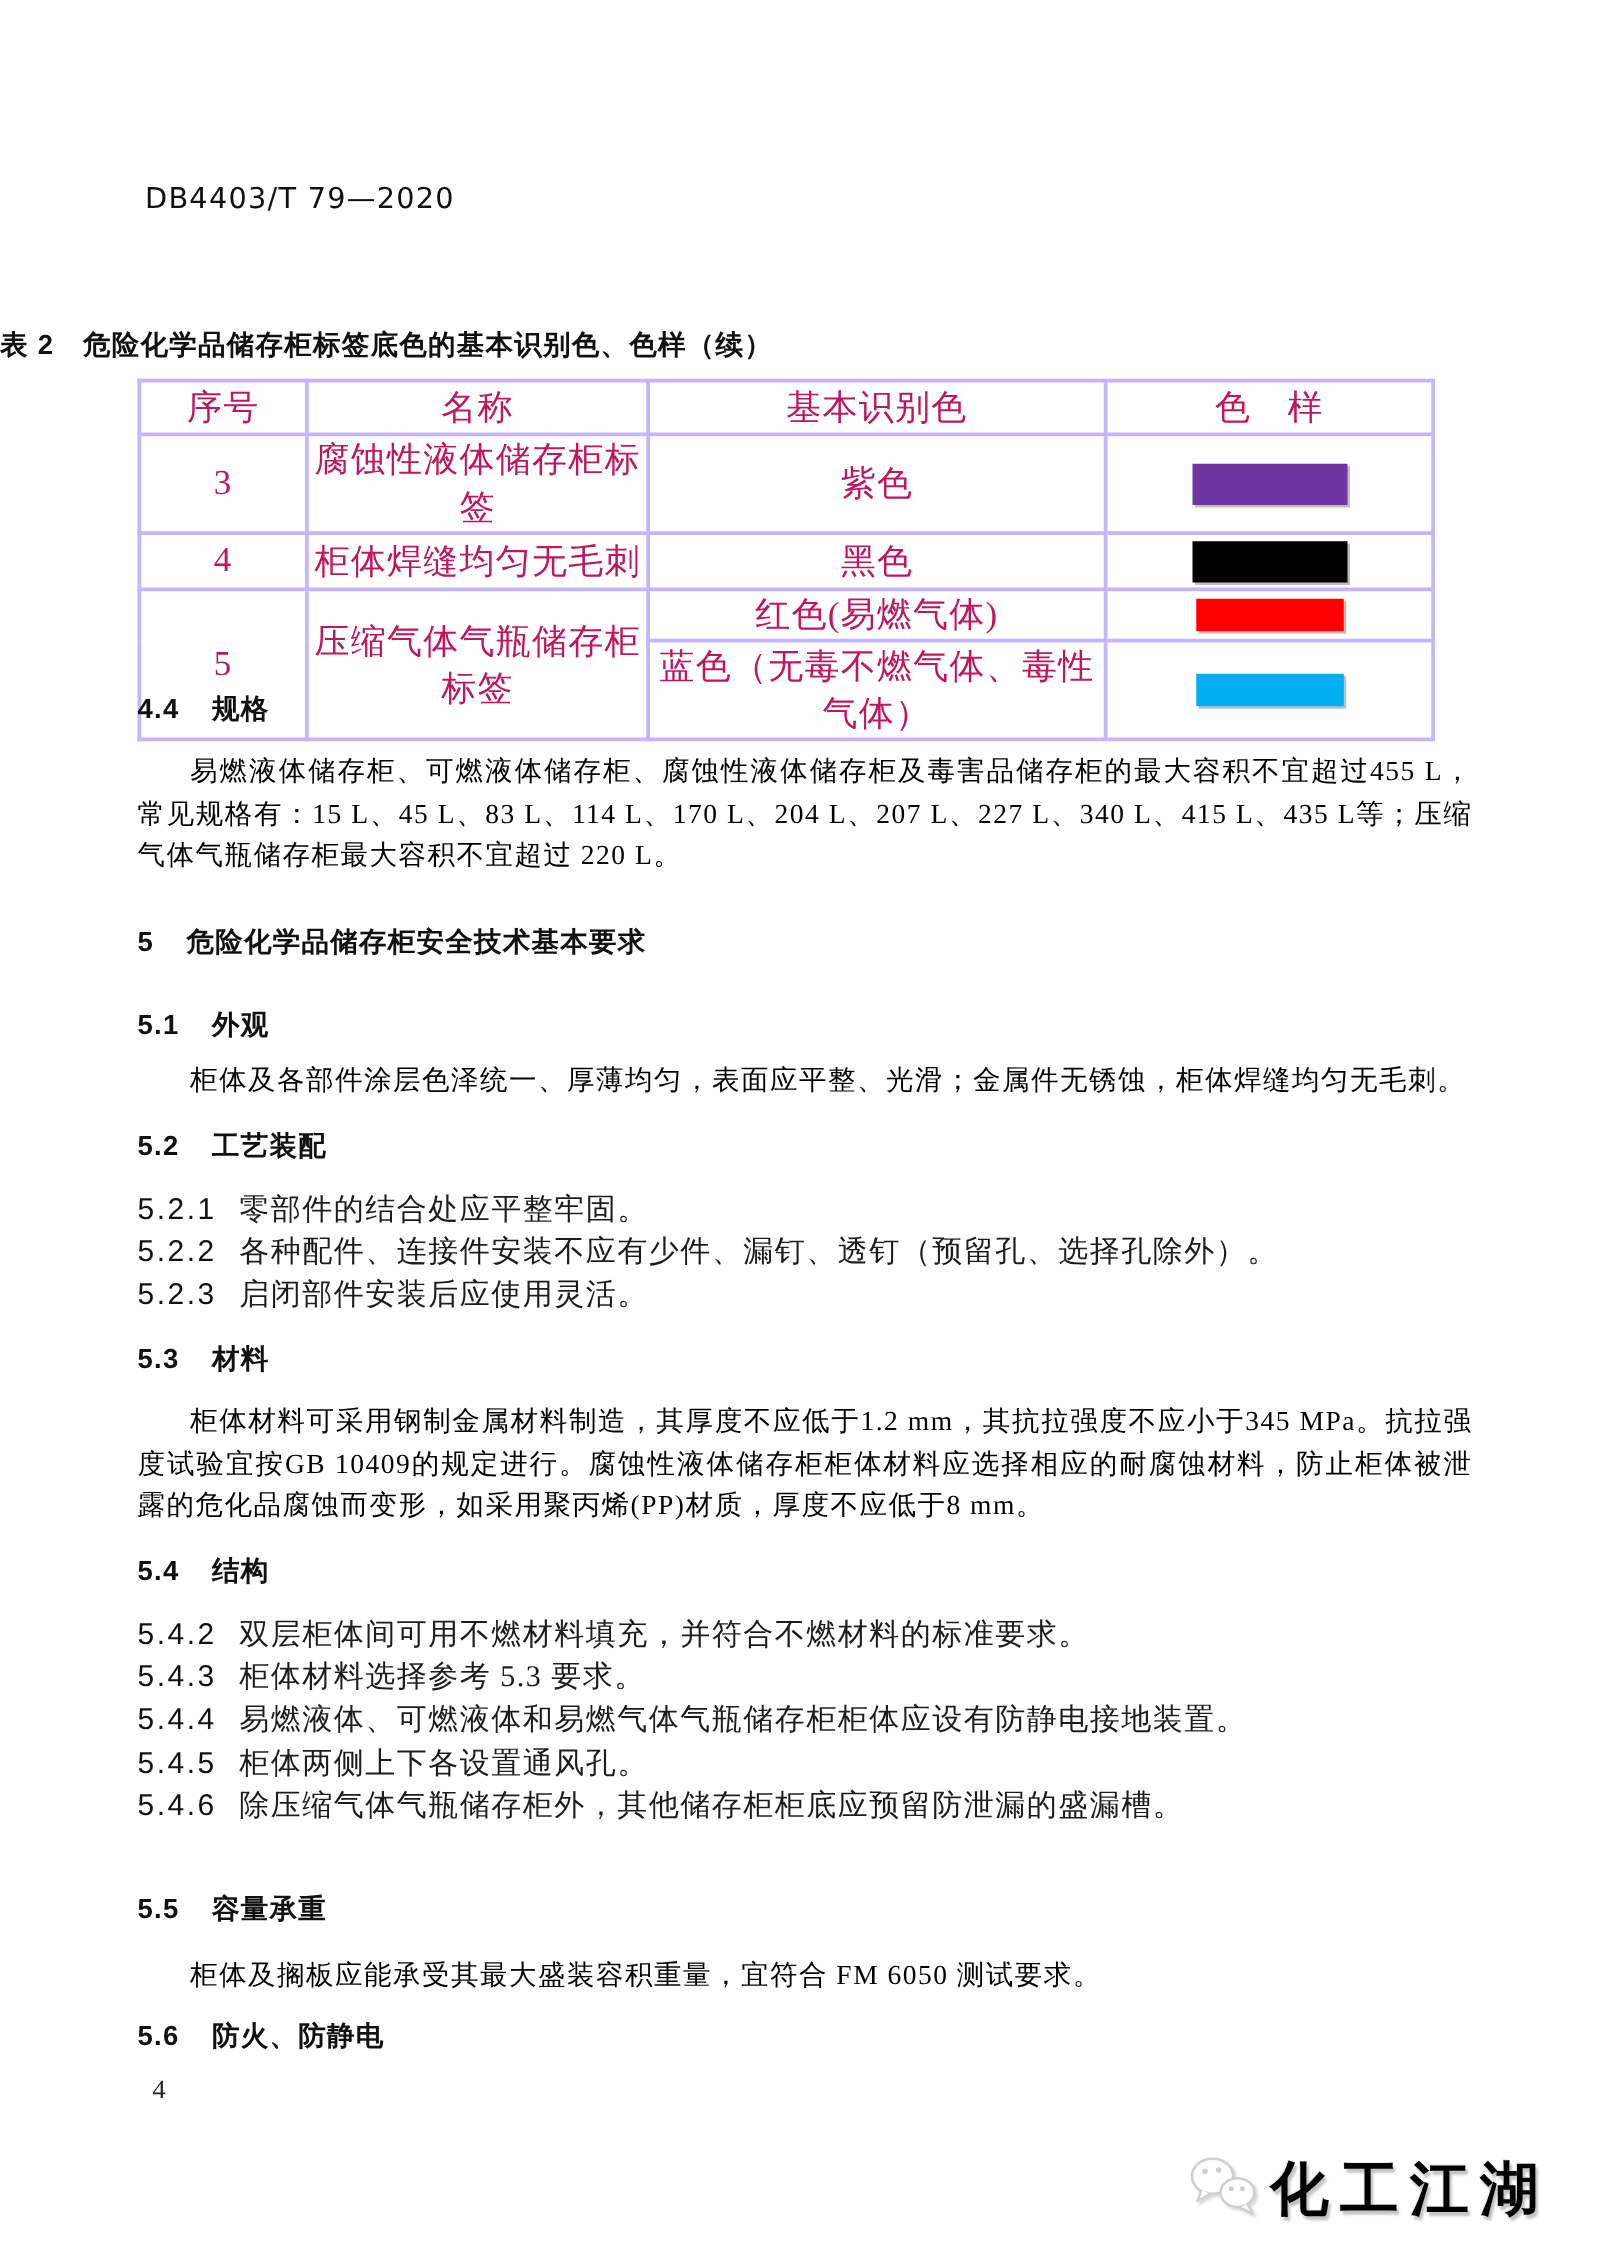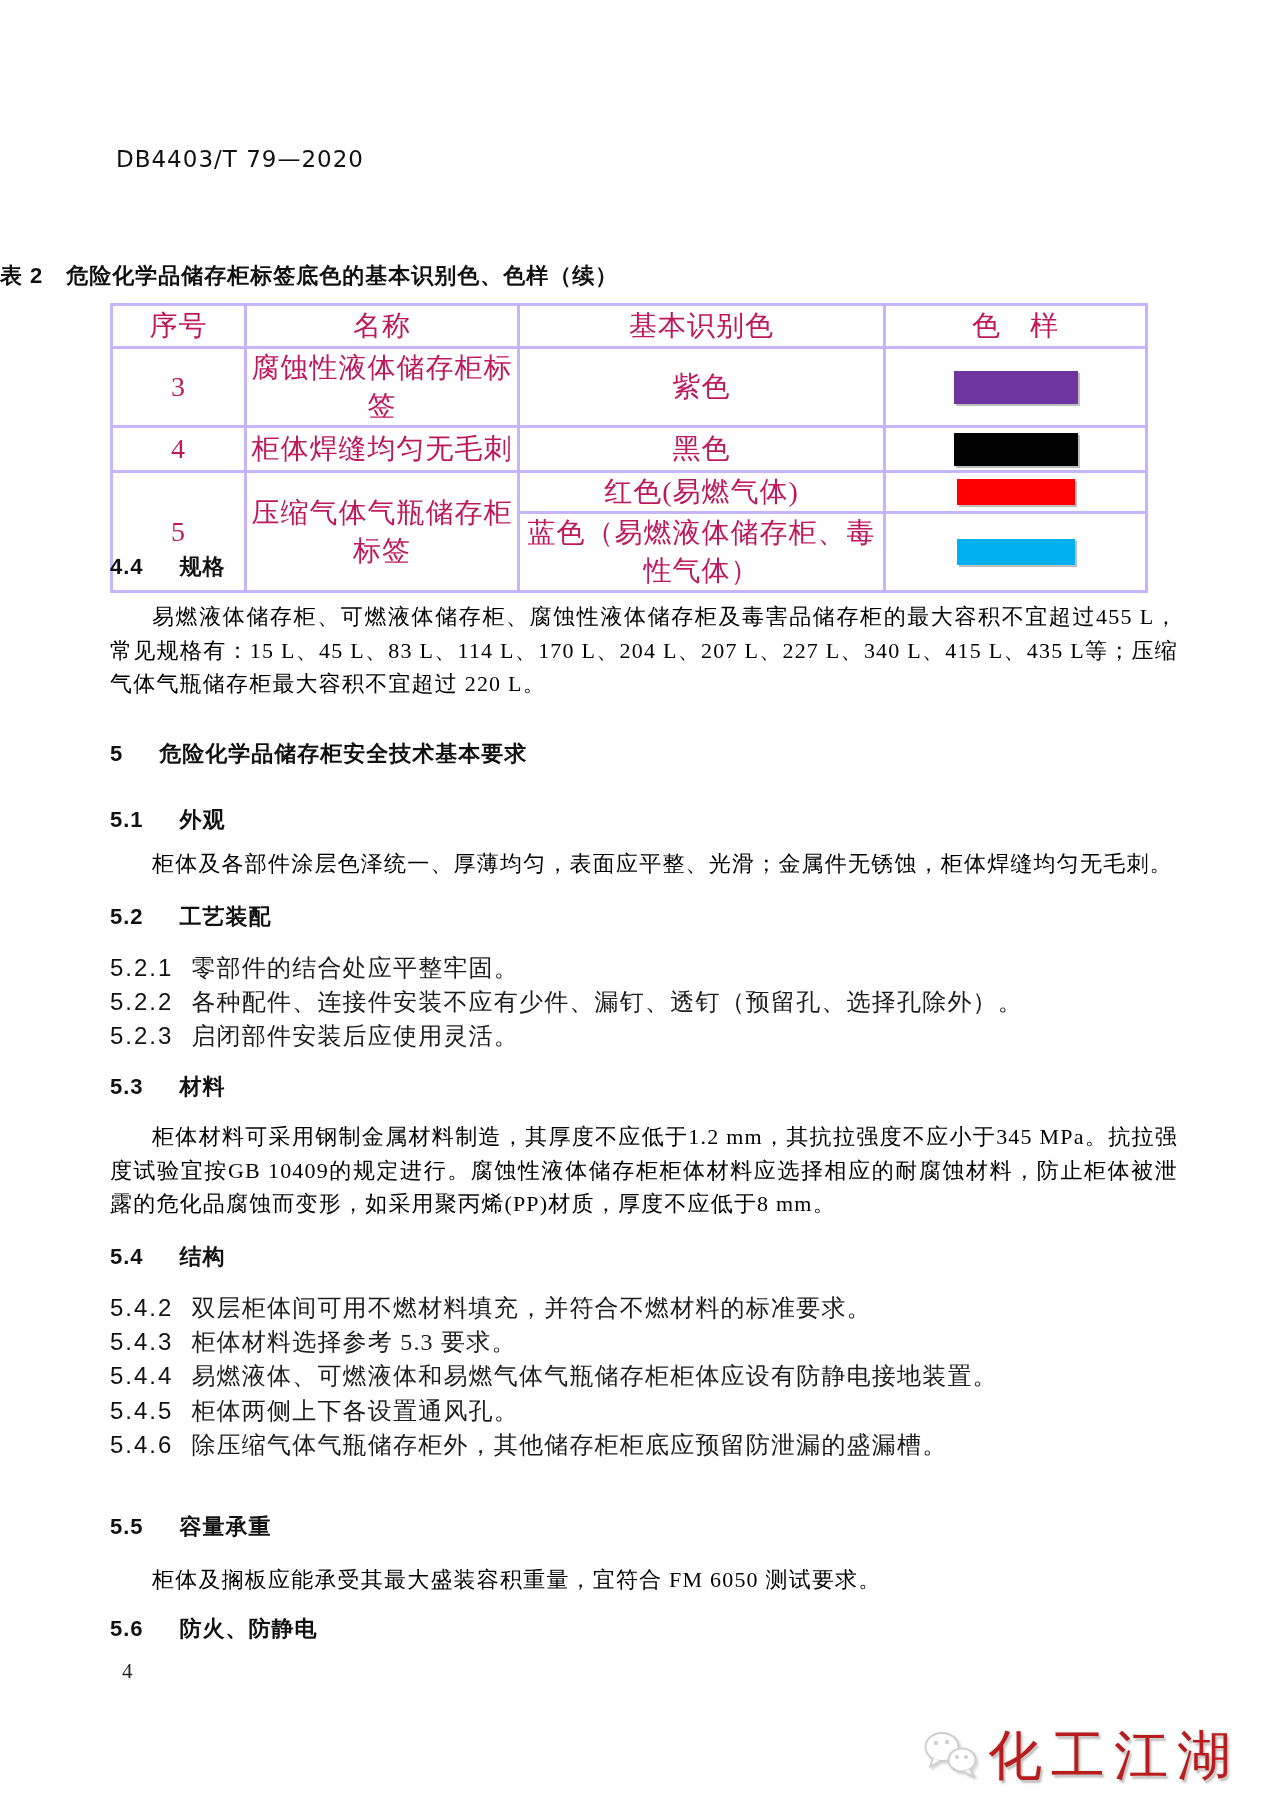--- a/index.html
+++ b/index.html
@@ -62,21 +62,21 @@
     position:absolute;
     left:110px;
     width:1068px;
     font-family:"Liberation Sans","DejaVu Sans",sans-serif;
     font-weight:bold;
     font-size:22px;
     letter-spacing:1px;
     color:#111;
     white-space:nowrap;
   }
-  .sec-heading .num{display:inline-block;margin-right:36px;font-weight:bold;}
+  .sec-heading .num{display:inline-block;margin-right:26px;font-weight:bold;}
   .para{
     position:absolute;
     left:110px;
     width:1068px;
     font-size:22px;
     line-height:33.5px;
     letter-spacing:1.2px;
     text-align:justify;
     text-indent:42px;
     color:#000000;
@@ -105,24 +105,24 @@
   .brand{
     position:absolute;
     right:40px; top:1720px;
     display:flex;
     align-items:center;
     gap:6px;
   }
   .brand svg{filter:drop-shadow(2px 2px 1px #d8d8d8);}
   .brand-text{
     font-family:"Liberation Sans","DejaVu Sans",sans-serif;
-    font-weight:normal;
-    font-size:54px;
+    font-weight:bold;
+    font-size:47px;
     letter-spacing:9px;
-    color:#b91c1c;
+    color:#000000;
     text-shadow:2px 3px 2px #c2c2c2, -1px -1px 0 #ececec;
     white-space:nowrap;
   }
 </style>
 </head>
 <body>
 
 <div class="page">
 
   <div class="doc-code">DB4403/T 79—2020</div>
@@ -161,21 +161,21 @@
     </tr>
     <tr class="s-row">
       <td rowspan="2">5</td>
       <td rowspan="2">压缩气体气瓶储存柜标签</td>
       <td>红色(易燃气体)</td>
       <td>
         <div class="swatch small" style="background: rgb(254, 0, 0);"></div>
       </td>
     </tr>
     <tr class="s-row">
-      <td>蓝色（易燃液体储存柜、毒性气体）</td>
+      <td>蓝色（无毒不燃气体、毒性气体）</td>
       <td>
         <div class="swatch small" style="background: rgb(0, 176, 240);"></div>
       </td>
     </tr>
   </tbody>
     </table>
 
   <div class="sec-heading" style="top:552px">
     <span class="num">4.4</span><span>规格</span>
   </div>

